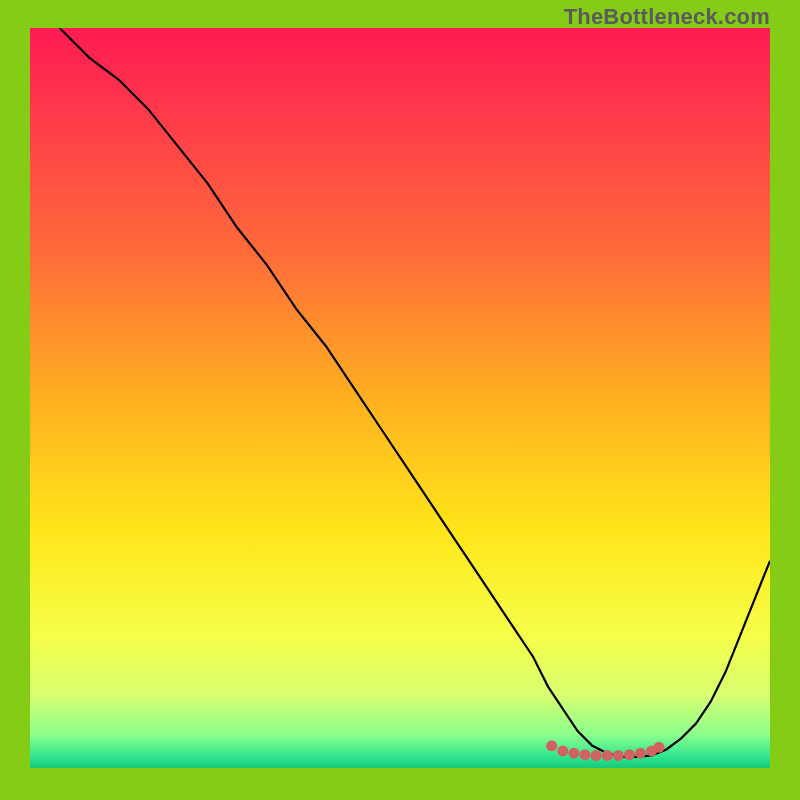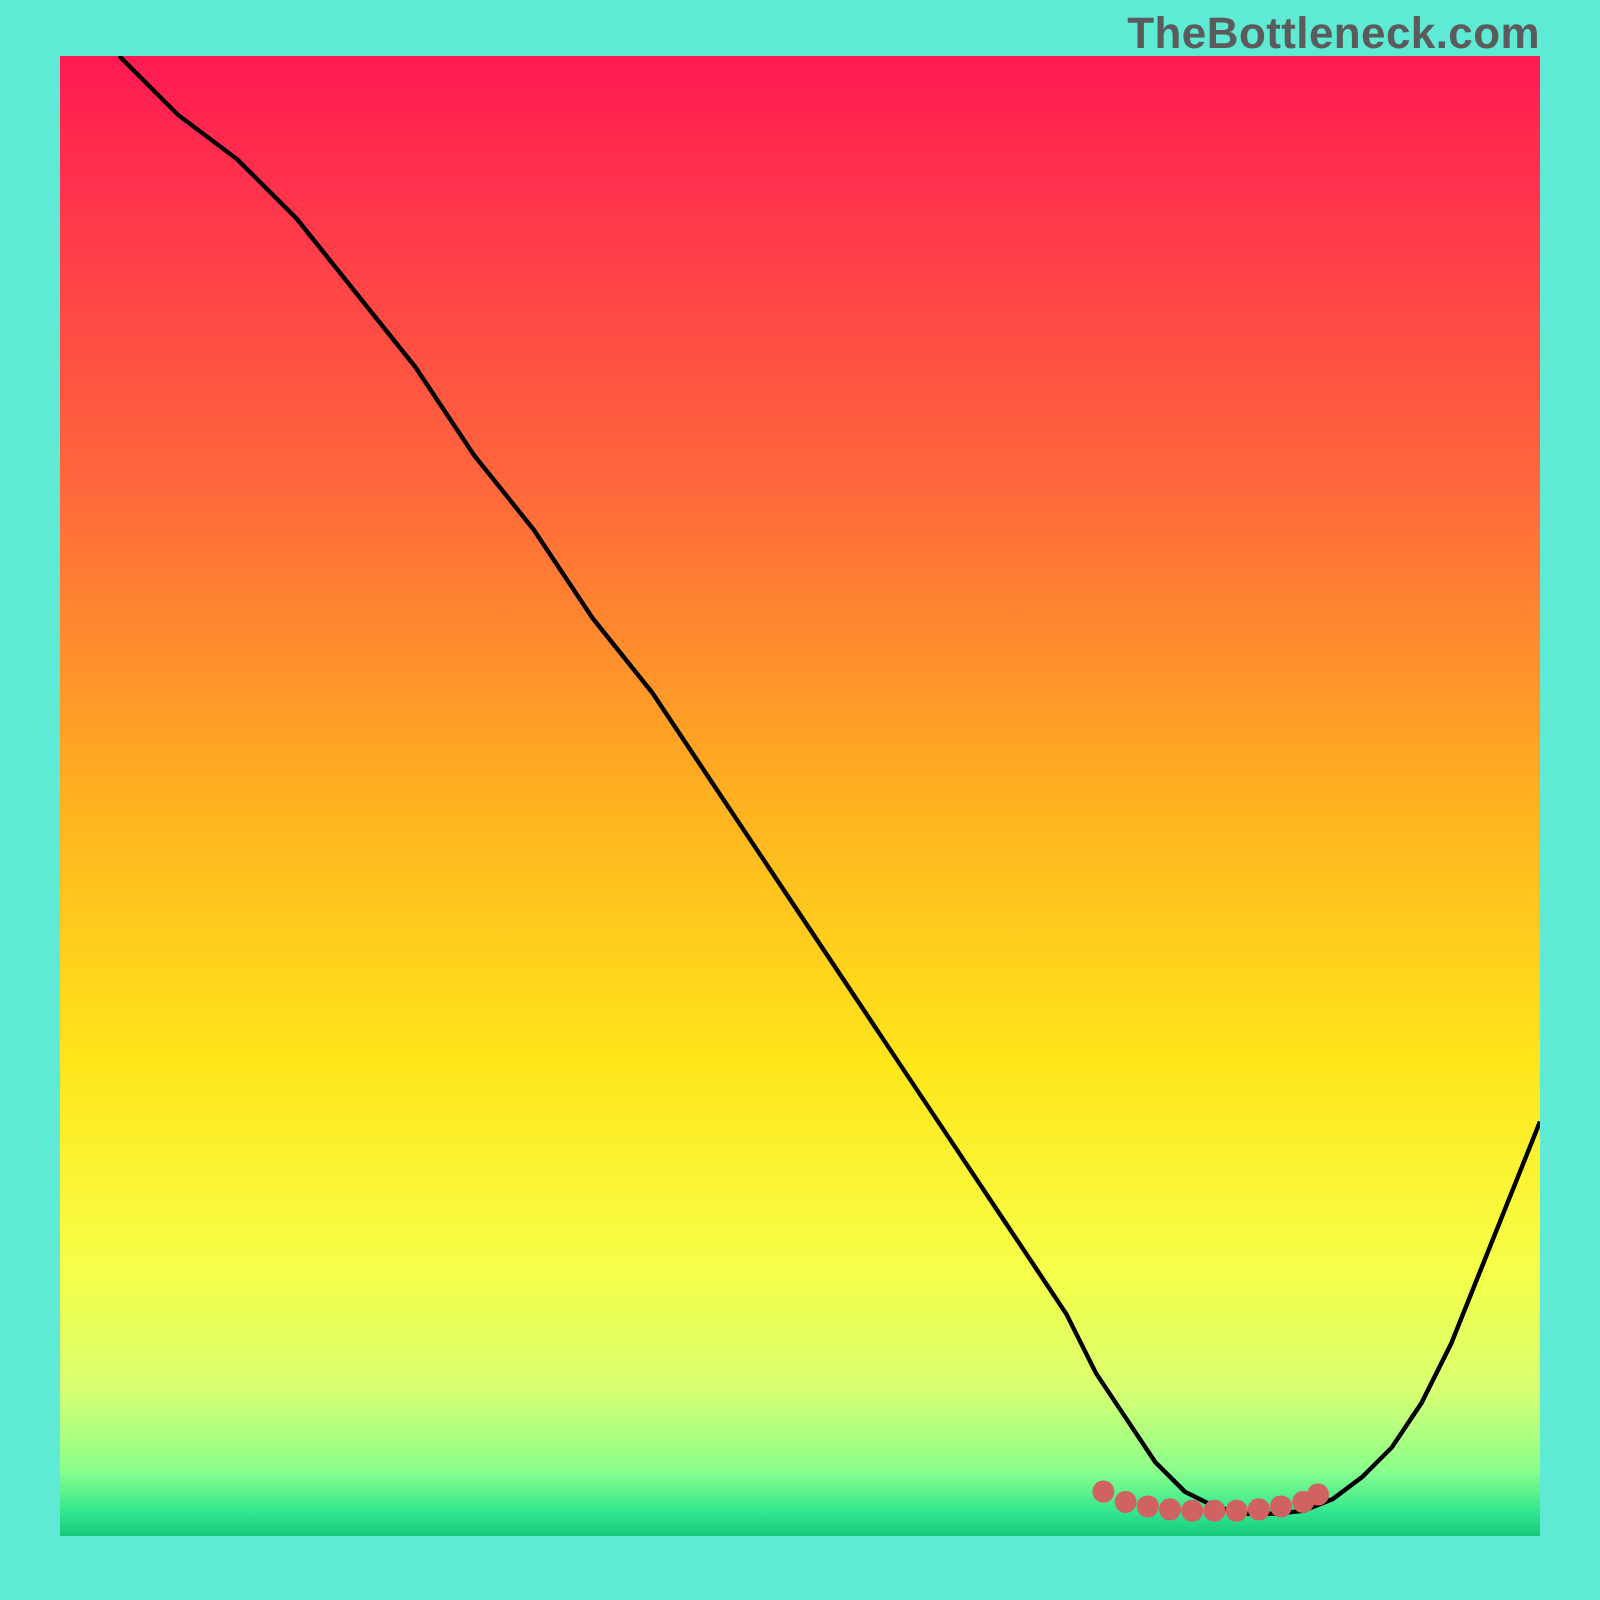--- a/index.html
+++ b/index.html
@@ -7,21 +7,21 @@
     padding: 0;
     width: 800px;
     height: 800px;
     background: #000;
     font-family: Arial, Helvetica, sans-serif;
   }
   .frame {
     position: relative;
     width: 800px;
     height: 800px;
-    background: #5eead4;
+    background: #84cc16;
   }
   .plot-area {
     position: absolute;
     left: 30px;
     top: 28px;
     width: 740px;
     height: 740px;
     overflow: hidden;
   }
   .watermark {

